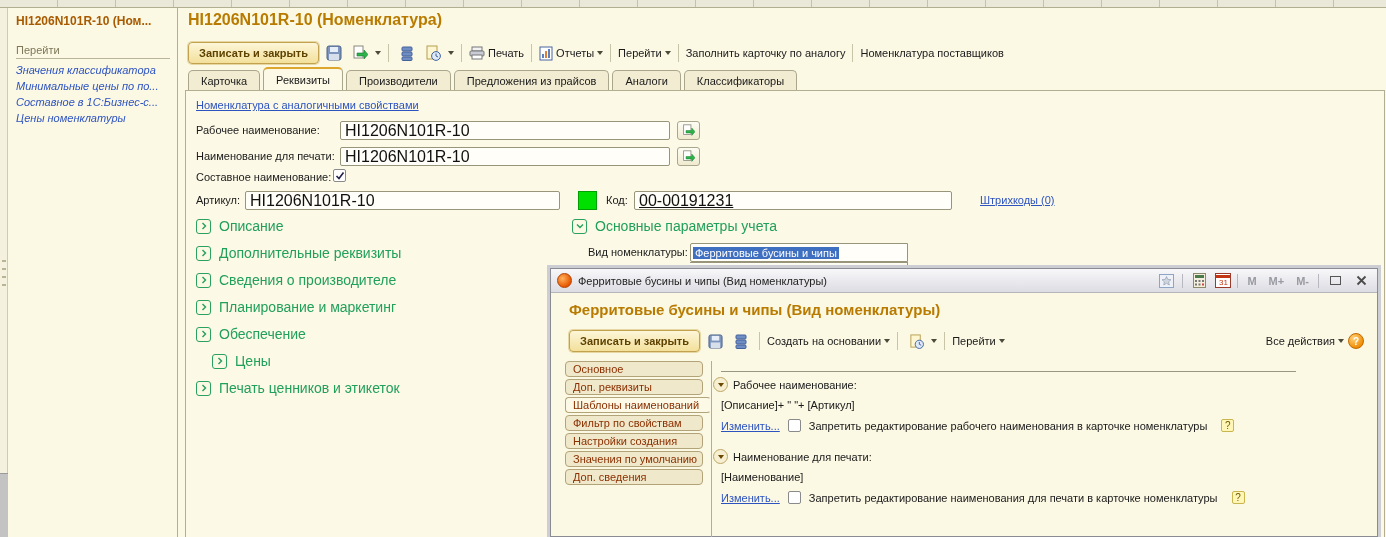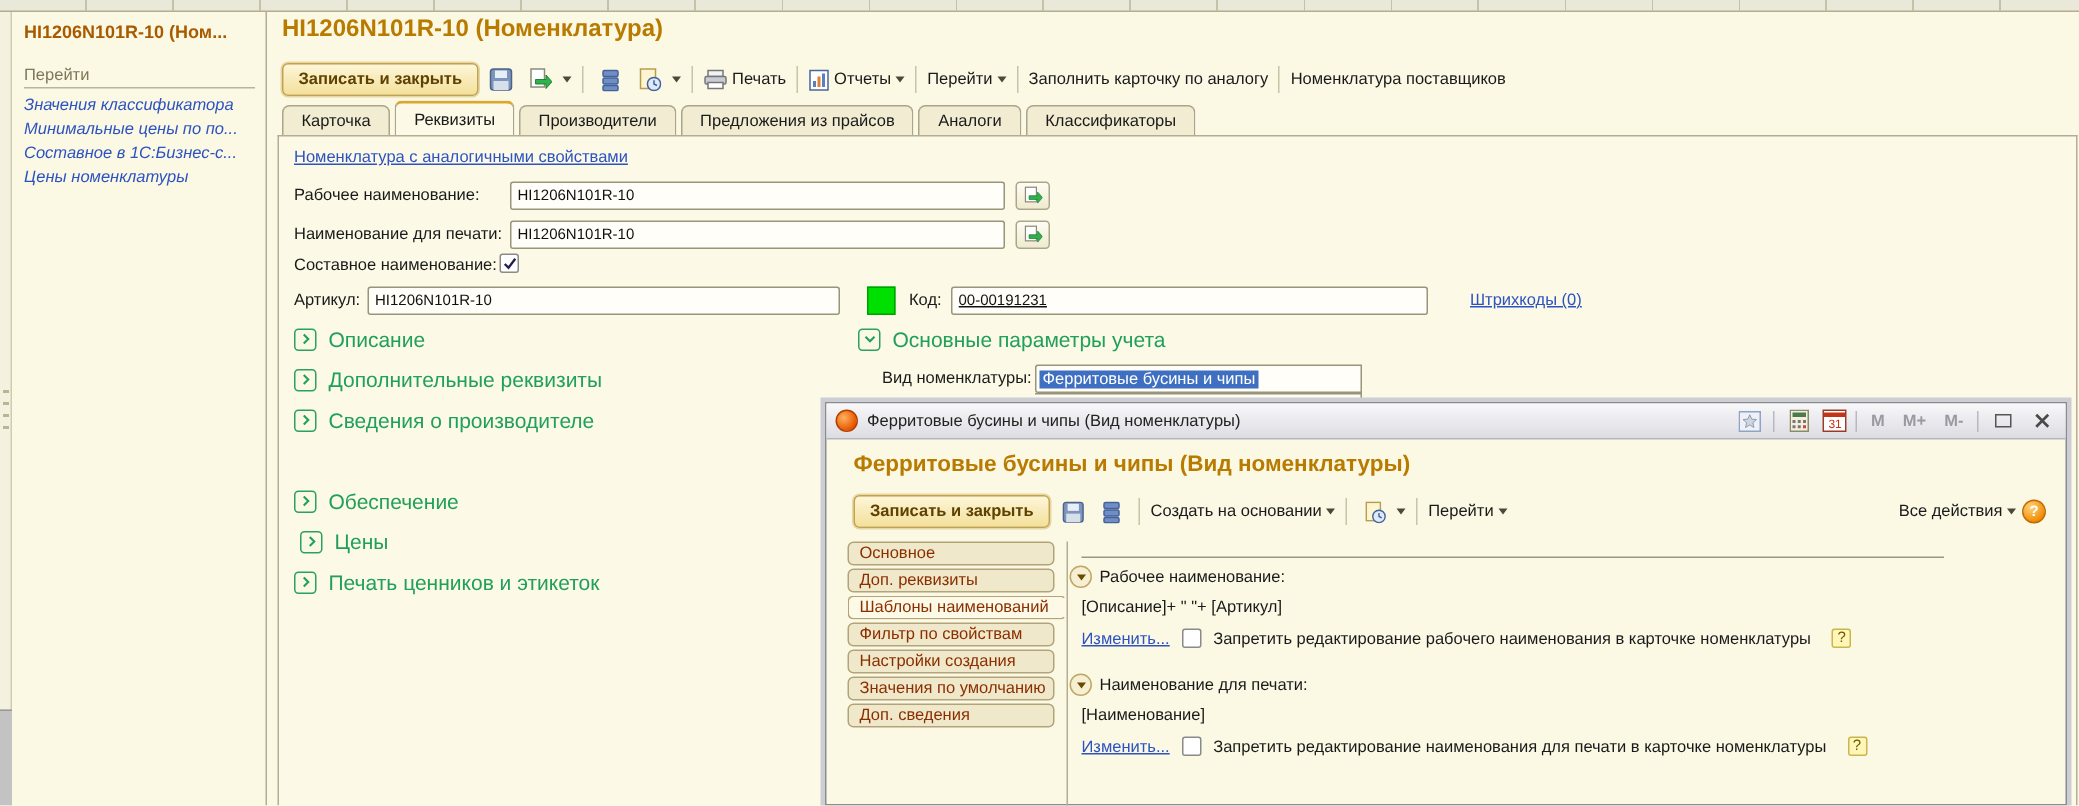--- a/index.html
+++ b/index.html
@@ -41,21 +41,21 @@
 
   
   .tabs { display:flex; align-items:flex-end; gap:3px; height:22px; }
   .tab { display:inline-flex; align-items:center; height:20px; padding:0 12px; background:#f1ecd2;
     border:1px solid #a9a68b; border-bottom:none; border-radius:5px 5px 0 0; cursor:pointer; white-space:nowrap; }
   .tab.active { background:#fcf9e6; height:23px; border-top:2px solid #dda62c; position:relative; z-index:3; }
 
   
   .panel { left:185px; top:90px; width:1200px; height:447px; border:1px solid #b2ae92; border-bottom:none; background:#fcf9e6; z-index:1; }
 
-  .input { height:19px; border:1px solid #98957a; border-radius:2px; background:#fffef8; font-family:"Liberation Sans",sans-serif; font-size:10px; padding:0 4px; color:#101010; }
+  .input { height:19px; border:1px solid #98957a; border-radius:2px; background:#fffef8; font-family:"Liberation Sans",sans-serif; font-size:16px; padding:0 4px; color:#101010; }
   .fieldbtn { width:23px; height:19px; border:1px solid #a9a68b; border-radius:3px; background:linear-gradient(#fefdf4,#efeacf); display:inline-flex; align-items:center; justify-content:center; cursor:pointer; }
 
   .chk { width:13px; height:13px; border:1px solid #8a8a8a; background:#fff; border-radius:2px; display:inline-flex; align-items:center; justify-content:center; cursor:pointer; }
 
   .green-row { display:flex; align-items:center; gap:8px; cursor:pointer; }
   .green-box { width:15px; height:15px; border:1px solid #2aa15f; border-radius:3px; background:#fbf8e4; display:inline-flex; align-items:center; justify-content:center; }
   .green-text { color:#21a05a; font-size:14px; white-space:nowrap; }
 
   .sel-field { height:19px; border:1px solid #98957a; border-radius:2px 0 0 2px; background:#fffef8; display:flex; align-items:center; padding:0 2px; }
   .sel-text { background:#3f6fc0; color:#ffffff; padding:0 2px; white-space:nowrap; }
@@ -234,29 +234,37 @@
     <span class="green-text">Дополнительные реквизиты</span>
   </div>
   <div class="abs green-row" style="left:196px; top:272px; z-index:2;">
     <span class="green-box">
         <svg width="8" height="8" viewBox="0 0 8 8">
           <path d="M2.5 1 L5.5 4 L2.5 7" stroke="#21a05a" stroke-width="1.4" fill="none"></path>
         </svg>
       </span>
     <span class="green-text">Сведения о производителе</span>
   </div>
+  <div class="abs green-row" style="left:196px; top:299px; z-index:2;">
+    <span class="green-box">
+        <svg width="8" height="8" viewBox="0 0 8 8">
+          <path d="M2.5 1 L5.5 4 L2.5 7" stroke="#21a05a" stroke-width="1.4" fill="none"></path>
+        </svg>
+      </span>
+    <span class="green-text">Планирование и маркетинг</span>
+  </div>
   <div class="abs green-row" style="left:196px; top:326px; z-index:2;">
     <span class="green-box">
         <svg width="8" height="8" viewBox="0 0 8 8">
           <path d="M2.5 1 L5.5 4 L2.5 7" stroke="#21a05a" stroke-width="1.4" fill="none"></path>
         </svg>
       </span>
     <span class="green-text">Обеспечение</span>
   </div>
-  <div class="abs green-row" style="left:200px; top:353px; z-index:2;">
+  <div class="abs green-row" style="left:212px; top:353px; z-index:2;">
     <span class="green-box">
         <svg width="8" height="8" viewBox="0 0 8 8">
           <path d="M2.5 1 L5.5 4 L2.5 7" stroke="#21a05a" stroke-width="1.4" fill="none"></path>
         </svg>
       </span>
     <span class="green-text">Цены</span>
   </div>
   <div class="abs green-row" style="left:196px; top:380px; z-index:2;">
     <span class="green-box">
         <svg width="8" height="8" viewBox="0 0 8 8">

